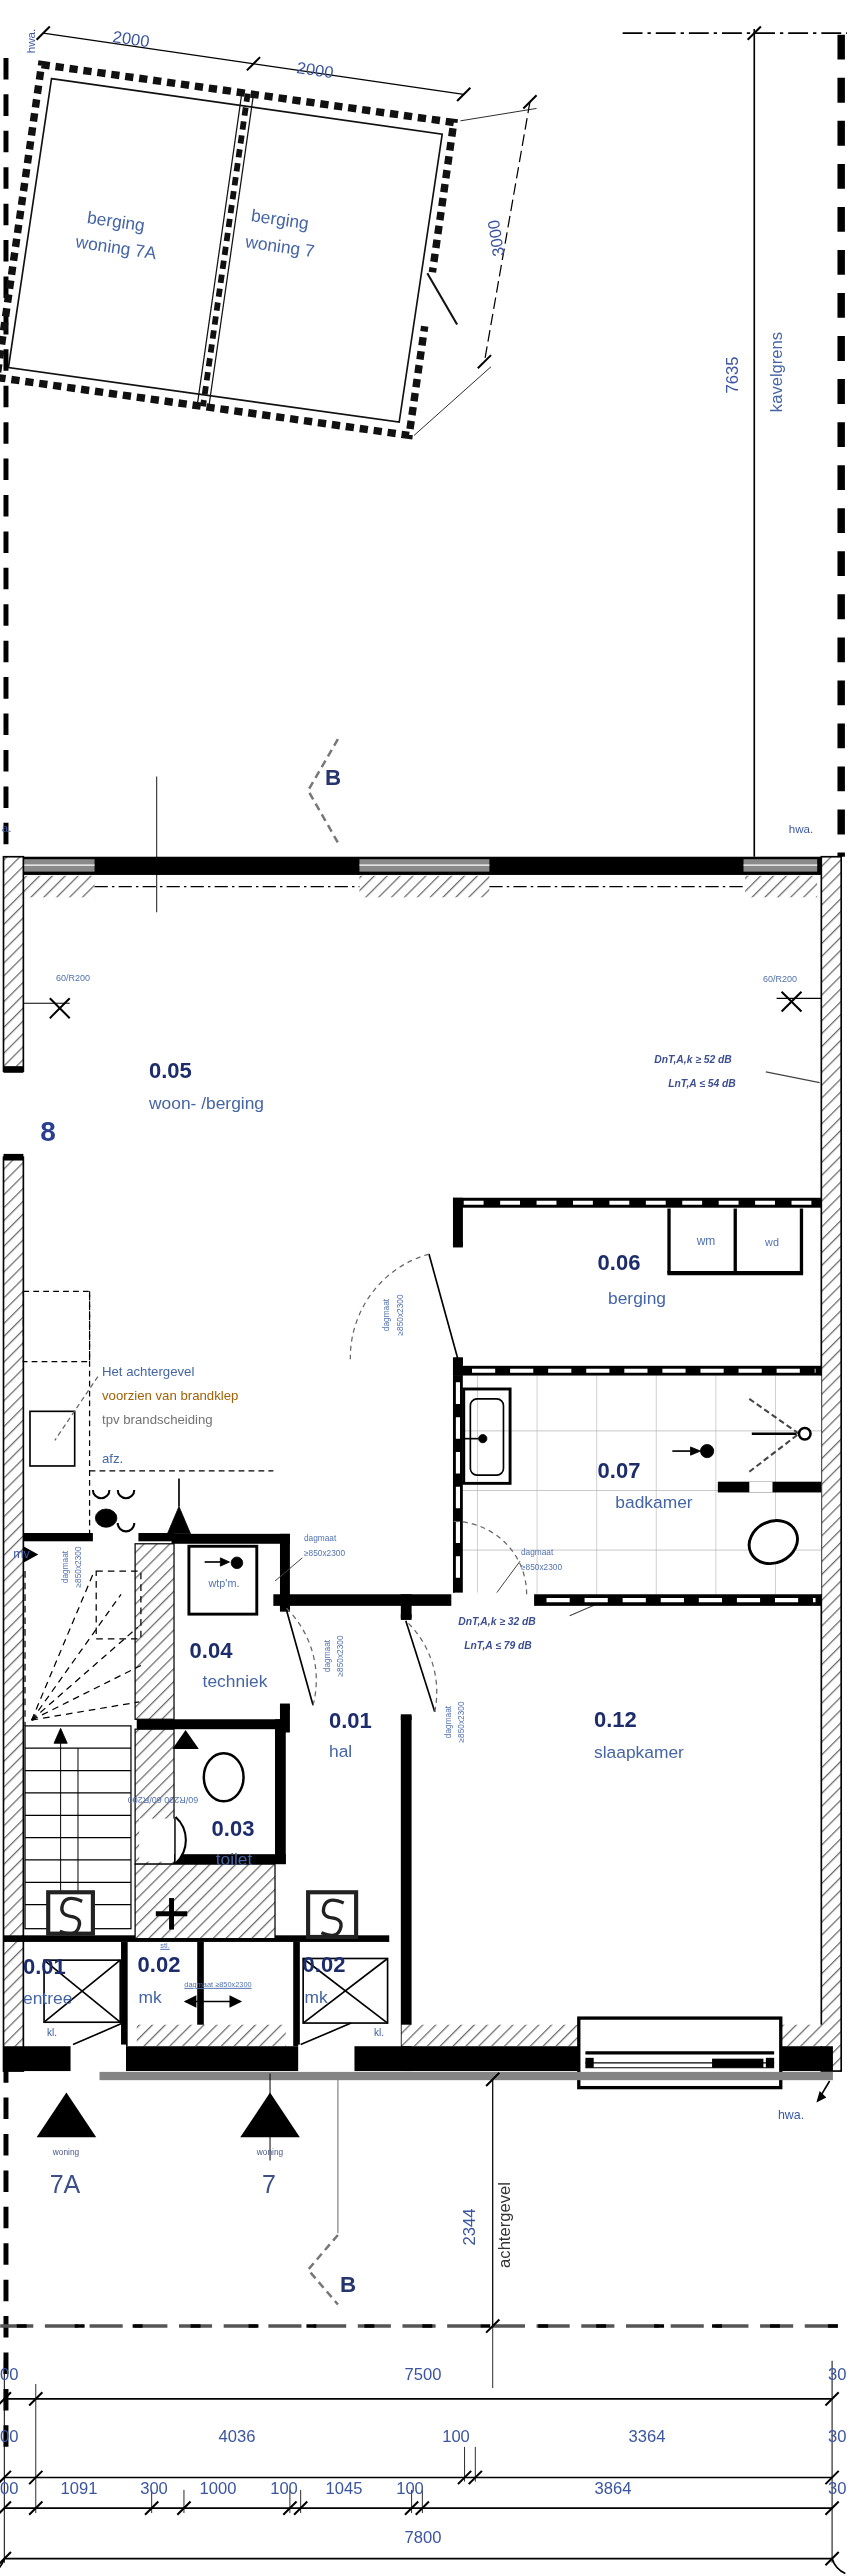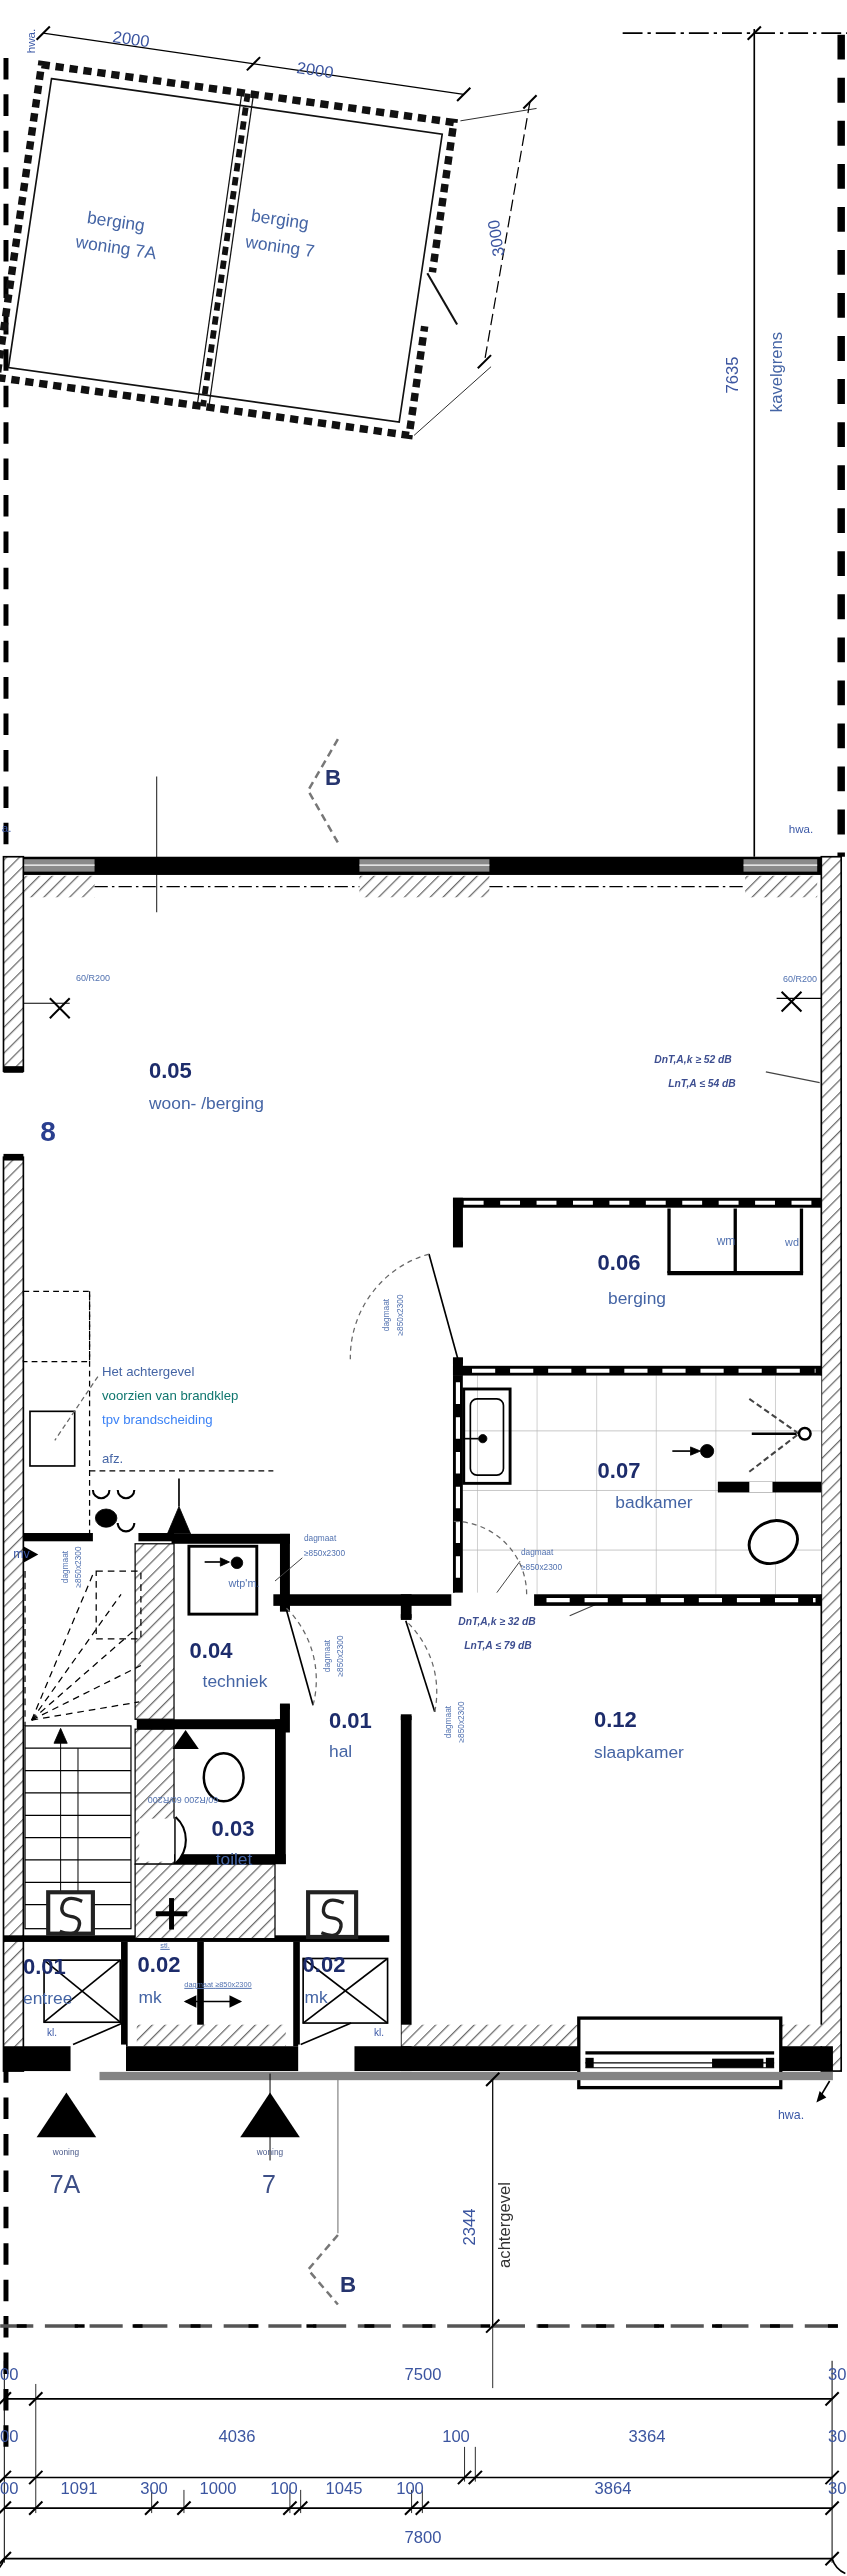--- a/index.html
+++ b/index.html
@@ -10,21 +10,21 @@
        font-family:"Liberation Sans",sans-serif;}
   .c{transform:translate(-50%,-50%);}
   .cr{transform:translate(-50%,-50%) rotate(-90deg);}
   .cr8{transform:translate(-50%,-50%) rotate(8.3deg);}
   .cr99{transform:translate(-50%,-50%) rotate(-99deg);}
   .cr180{transform:translate(-50%,-50%) rotate(180deg);}
   .num{font-weight:bold;font-size:22px;color:#1d2c6b;}
   .nm{font-size:17.4px;color:#4565a5;}
   .dim{font-size:16.6px;color:#3b55a0;}
   .big{font-size:25px;color:#3d4f87;}
-  .sm{font-size:9px;color:#5272b0;margin-left:20px;}
+  .sm{font-size:9px;color:#5272b0;}
   .it{font-size:10.3px;font-style:italic;font-weight:bold;color:#3d4e90;}
   .tiny{font-size:8.3px;color:#5272b0;}
   .t9{font-size:7.4px;color:#5272b0;text-decoration:underline;}
   .blk{color:#333;}
   .bmark{font-size:22.3px;font-weight:bold;color:#26356e;}
 </style>
 </head>
 <body>
 
 <div id="sheet">
@@ -409,22 +409,22 @@
 <div class="lbl c t9" style="left:165px;top:1946px">stl.</div>
 <div class="lbl c" style="left:52px;top:2033px;font-size:10px">kl.</div>
 <div class="lbl c" style="left:379px;top:2033px;font-size:10px">kl.</div>
 
 <div class="lbl c it" style="left:693px;top:1060px">DnT,A,k ≥ 52 dB</div>
 <div class="lbl c it" style="left:702px;top:1084px">LnT,A ≤ 54 dB</div>
 <div class="lbl c it" style="left:497px;top:1622px">DnT,A,k ≥ 32 dB</div>
 <div class="lbl c it" style="left:498px;top:1646px">LnT,A ≤ 79 dB</div>
 
 <div class="lbl" style="left:102px;top:1365px;font-size:13.2px;color:#4565a5">Het achtergevel</div>
-<div class="lbl" style="left:102px;top:1389px;font-size:13.2px;color:#0f766e">voorzien van brandklep</div>
-<div class="lbl" style="left:102px;top:1413px;font-size:13.2px;color:#3b82f6">tpv brandscheiding</div>
+<div class="lbl" style="left:102px;top:1389px;font-size:13.2px;color:#a16207">voorzien van brandklep</div>
+<div class="lbl" style="left:102px;top:1413px;font-size:13.2px;color:#737373">tpv brandscheiding</div>
 
 <div class="lbl cr tiny" style="left:387px;top:1315px">dagmaat</div>
 <div class="lbl cr tiny" style="left:401px;top:1315px">≥850x2300</div>
 <div class="lbl tiny" style="left:521px;top:1548px">dagmaat</div>
 <div class="lbl tiny" style="left:521px;top:1563px">≥850x2300</div>
 <div class="lbl cr tiny" style="left:66px;top:1567px">dagmaat</div>
 <div class="lbl cr tiny" style="left:79px;top:1567px">≥850x2300</div>
 <div class="lbl tiny" style="left:304px;top:1534px">dagmaat</div>
 <div class="lbl tiny" style="left:304px;top:1549px">≥850x2300</div>
 <div class="lbl cr tiny" style="left:328px;top:1656px">dagmaat</div>

